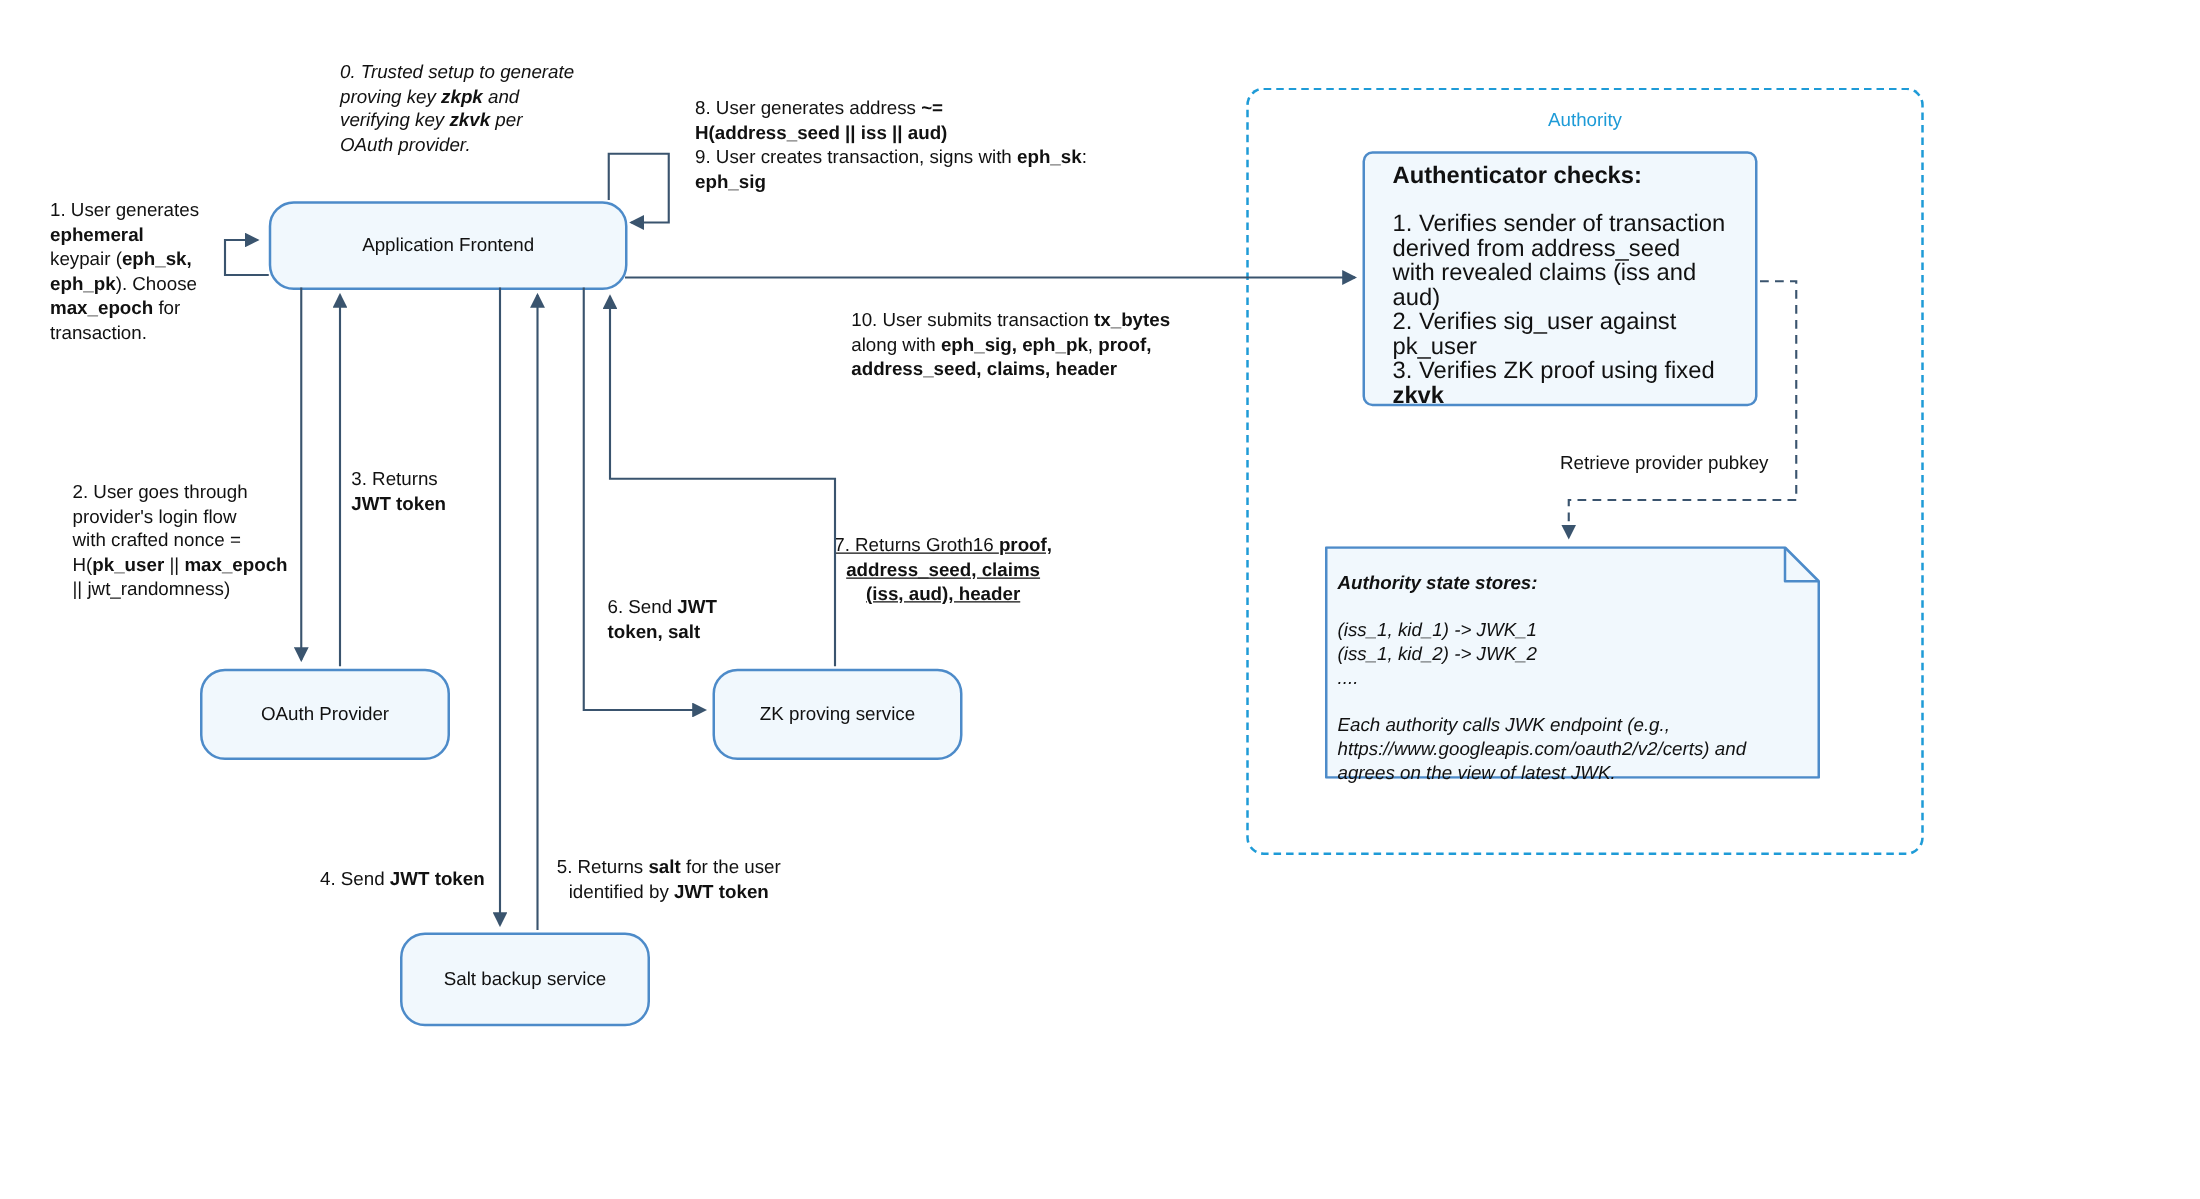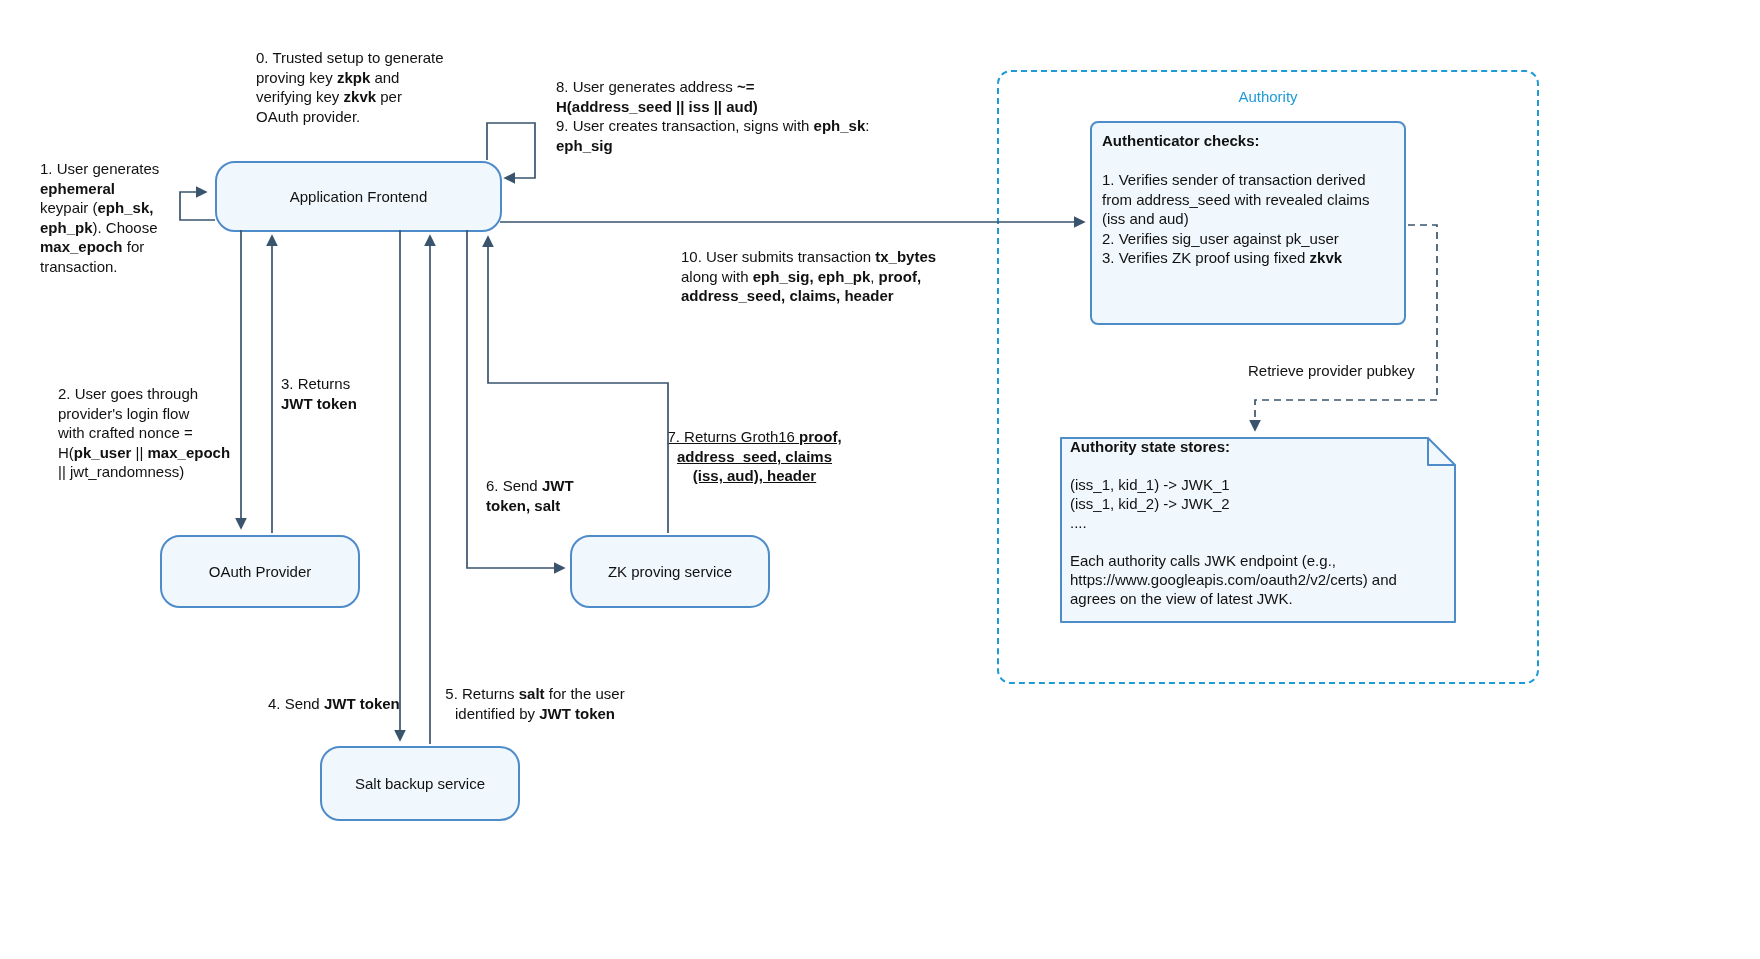--- a/index.html
+++ b/index.html
@@ -28,28 +28,28 @@
     position:absolute;z-index:1;border:2px dashed var(--authority-border);border-radius:14px;
     background:#ffffff;
   }
   .authority-title{
     position:absolute;left:0;right:0;top:16px;text-align:center;
     color:var(--authority-text);font-size:15px;
   }
   .panel{
     position:absolute;z-index:2;background:var(--node-fill);
     border:2px solid var(--node-border);border-radius:8px;
-    padding:8px 10px;font-size:15px;line-height:19.5px;box-sizing:border-box;
+    padding:8px 22px;font-size:19px;line-height:19.5px;box-sizing:border-box;
   }
   .panel-title{font-weight:bold;}
   .doc{position:absolute;z-index:2;}
   .doc-bg{position:absolute;left:0;top:0;}
   .doc-bg path{fill:var(--node-fill);stroke:var(--node-border);stroke-width:2;stroke-linejoin:round;}
   .doc-bg path.fold{fill:none;}
-  .doc-text{position:relative;z-index:1;padding:0 10px;font-size:15px;line-height:19px;}
+  .doc-text{position:relative;z-index:1;padding:20px 10px;font-size:15px;line-height:19px;font-style:italic;}
   .ann{position:absolute;z-index:2;font-size:15px;line-height:19.5px;}
   .ann.center{text-align:center;}
   .b{font-weight:bold;}
   .rt-line{min-height:1em;}
   .retrieve-label{position:absolute;z-index:2;font-size:15px;}
 </style>
 </head>
 <body>
 
 <div class="canvas">
@@ -115,21 +115,21 @@
           <div class="rt-line"><span>(iss_1, kid_2) -&gt; JWK_2</span></div>
           <div class="rt-line"><span>....</span></div>
           <div class="rt-line">&nbsp;</div>
           <div class="rt-line"><span>Each authority calls JWK endpoint (e.g., https://www.googleapis.com/oauth2/v2/certs) and agrees on the view of latest JWK.</span></div>
         </div>
     </div>
   </div>
 
   <div class="retrieve-label" style="left:1248px;top:362px;width:190px;">Retrieve provider pubkey</div>
 
-  <div class="ann" style="left:256px;top:48px;width:215px;">
+  <div class="ann" style="left:272px;top:48px;width:215px;font-style:italic;">
       <div class="rt-line"><span>0. Trusted setup to generate</span></div>
       <div class="rt-line"><span>proving key </span><span class="b">zkpk</span><span> and</span></div>
       <div class="rt-line"><span>verifying key </span><span class="b">zkvk</span><span> per</span></div>
       <div class="rt-line"><span>OAuth provider.</span></div>
     </div>
 
   <div class="ann" style="left:556px;top:77px;width:380px;">
       <div class="rt-line"><span>8. User generates address </span><span class="b">~=</span></div>
       <div class="rt-line"><span class="b">H(address_seed || iss || aud)</span></div>
       <div class="rt-line"><span>9. User creates transaction, signs with </span><span class="b">eph_sk</span><span>:</span></div>
@@ -168,21 +168,21 @@
       <div class="rt-line"><span>6. Send </span><span class="b">JWT</span></div>
       <div class="rt-line"><span class="b">token, salt</span></div>
     </div>
 
   <div class="ann center" style="left:642px;top:427px;width:225px;text-decoration:underline;">
       <div class="rt-line"><span>7. Returns Groth16 </span><span class="b">proof,</span></div>
       <div class="rt-line"><span class="b">address_seed, claims</span></div>
       <div class="rt-line"><span class="b">(iss, aud), header</span></div>
     </div>
 
-  <div class="ann" style="left:256px;top:694px;width:160px;margin-left:12px;">
+  <div class="ann" style="left:256px;top:694px;width:160px;">
       <div class="rt-line"><span>4. Send </span><span class="b">JWT token</span></div>
     </div>
 
   <div class="ann center" style="left:430px;top:684px;width:210px;">
       <div class="rt-line"><span>5. Returns </span><span class="b">salt</span><span> for the user</span></div>
       <div class="rt-line"><span>identified by </span><span class="b">JWT token</span></div>
     </div>
 
 </div>
 

